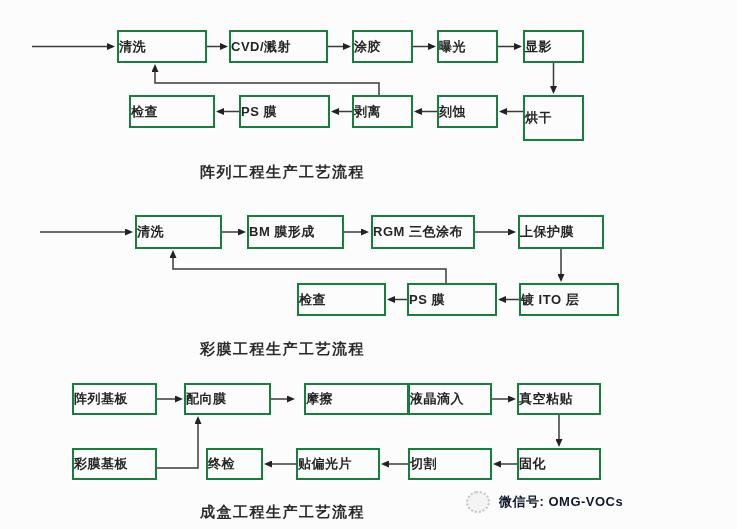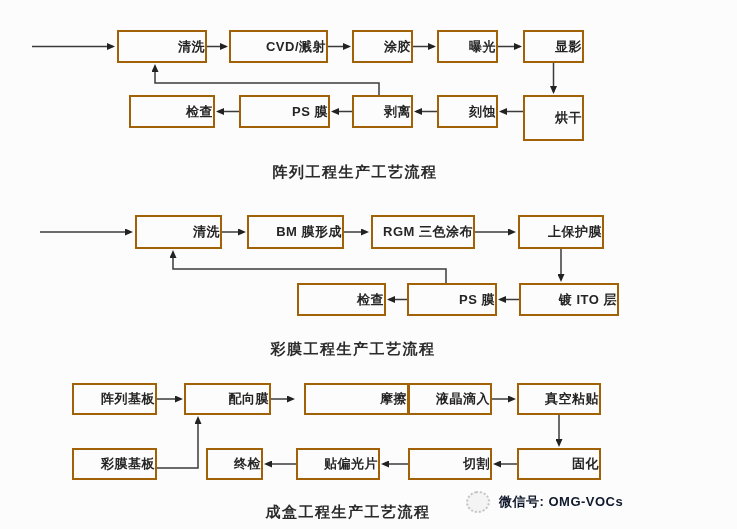--- a/index.html
+++ b/index.html
@@ -2,27 +2,27 @@
 <html><head>
 <meta charset="utf-8">
 <style>
   html,body{margin:0;padding:0;background:#ffffff;}
   .canvas{
     position:relative;width:737px;height:529px;background:#fcfcfc;
     font-family:"Liberation Sans","DejaVu Sans",sans-serif;overflow:hidden;
   }
   .node{
     position:absolute;box-sizing:border-box;
-    border:2px solid #a16207;background:#fcfcfc;
-    display:flex;align-items:center;justify-content:flex-end;
+    border:2px solid #15803d;background:#fcfcfc;
+    display:flex;align-items:center;justify-content:flex-start;
     font-size:13px;font-weight:bold;color:#252525;
     letter-spacing:0.5px;white-space:nowrap;
   }
   .flow-title{
-    position:absolute;text-align:center;
+    position:absolute;
     font-size:15px;font-weight:bold;color:#2b2b2b;letter-spacing:1.5px;
   }
   svg.wires{position:absolute;left:0;top:0;width:737px;height:529px;pointer-events:none;}
   svg.wires line, svg.wires polyline{stroke:#3b3b3b;stroke-width:1.5;fill:none;}
   .watermark{
     position:absolute;left:466px;top:491px;display:flex;align-items:center;gap:9px;
     color:#0f172a;font-size:13px;font-weight:bold;letter-spacing:0.5px;
   }
   .wm-logo{
     width:24px;height:22px;border-radius:50%;

